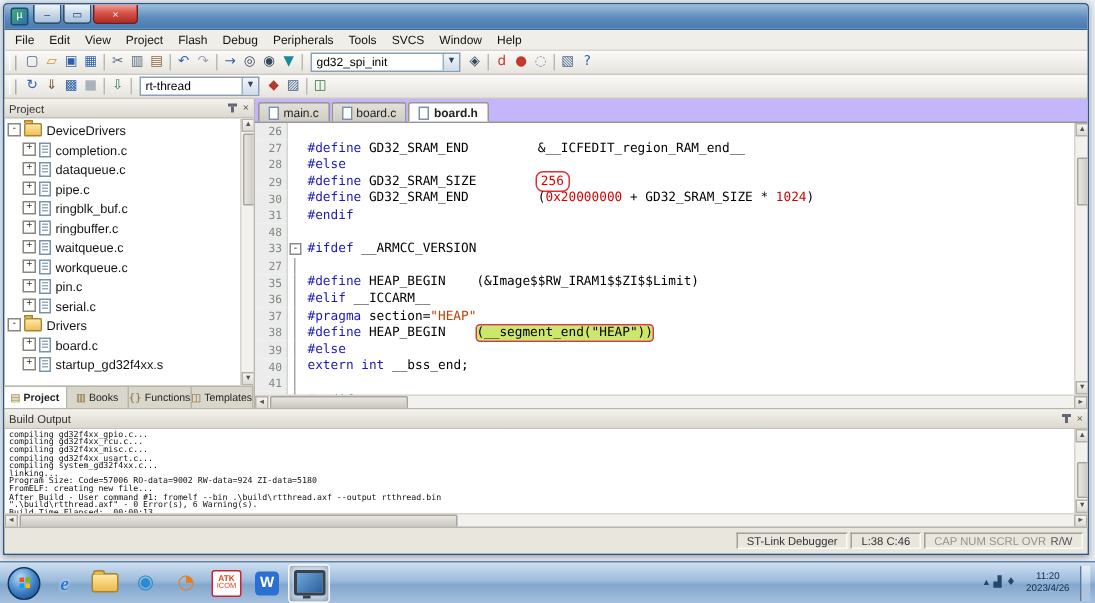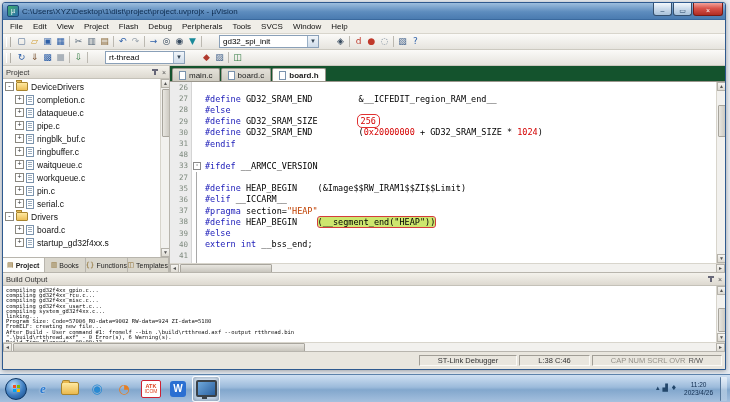--- a/index.html
+++ b/index.html
@@ -12,21 +12,21 @@
   .winbtns{display:flex;gap:1px;margin-top:-4px}
   .wbtn{height:13px;width:19px;border:1px solid #35506e;border-top:none;border-radius:0 0 3px 3px;display:flex;align-items:flex-end;justify-content:center;font-size:7px;line-height:9px;color:#1a3a5c;background:linear-gradient(#f4f8fc,#cddcec 45%,#a9c2da);box-sizing:border-box}
   .wbtn.close{width:30px;background:linear-gradient(#f2a39b,#d9534a 45%,#b02d24);color:#fff;border-color:#7a1a12}
   
   .menubar{flex:0 0 13px;display:flex;align-items:center;background:#f0eee8;border-bottom:1px solid #d8d5cc;padding-left:2px}
   .menu-item{font-size:8px;padding:0 5px;color:#111;white-space:nowrap}
   .toolbar{flex:0 0 15px;display:flex;align-items:center;background:linear-gradient(#fbfaf8,#e6e4de);border-bottom:1px solid #ccc9c0;padding:0 2px}
   .grip{width:3px;height:10px;border-left:1px solid #fff;border-right:1px solid #b0ada5;margin:0 4px 0 1px}
   .tbsep{width:1px;height:11px;background:#bcb9b1;margin:0 2px}
   .tbi{width:13px;height:13px;font-size:9px;line-height:13px;text-align:center;font-family:"DejaVu Sans",sans-serif;flex:0 0 auto}
-  .combo{display:flex;align-items:center;height:13px;background:#fff;border:1px solid #8aa0b8;margin:0 15px;font-size:8px;box-sizing:border-box}
+  .combo{display:flex;align-items:center;height:13px;background:#fff;border:1px solid #8aa0b8;margin:0 3px;font-size:8px;box-sizing:border-box}
   .combo .cval{padding:0 3px;flex:1;white-space:nowrap;overflow:hidden}
   .combo .carrow{width:10px;height:11px;background:linear-gradient(#f2f6fa,#cfdcea);border-left:1px solid #9ab0c6;font-size:6px;line-height:11px;text-align:center;color:#345;flex:0 0 auto}
   .fn-combo{width:100px}.tg-combo{width:80px}
   
   .main{flex:1;display:flex;min-height:0}
   .leftpanel{flex:0 0 166px;width:166px;display:flex;flex-direction:column;background:#fff;border-right:1px solid #b8b5ad;min-height:0}
   .panelhdr{flex:0 0 12px;display:flex;align-items:center;background:linear-gradient(#f4f2ec,#ddd9d0);border-bottom:1px solid #c4c1b8;font-size:7.5px;color:#333;padding:0 3px}
   .phtitle{flex:1;white-space:nowrap;overflow:hidden}
   .pinico{width:6px;height:7px;position:relative;margin-left:3px}
   .pinico::before{content:"";position:absolute;top:0;left:0;width:6px;height:2px;background:#667}
@@ -40,21 +40,21 @@
   .ico-folder::before{content:"";position:absolute;top:-3px;left:-1px;width:4px;height:1px;background:#ecc05a;border:1px solid #a9852e;border-bottom:none}
   .ico-file{width:8px;height:10px;background:#fff;border:1px solid #7a93ad;position:relative;box-sizing:border-box}
   .ico-file::before{content:"";position:absolute;top:1px;left:1px;width:4px;height:1px;background:#9ab;box-shadow:0 2px 0 #9ab,0 4px 0 #9ab}
   .tlbl{overflow:hidden;text-overflow:ellipsis}
   .ptabs{flex:0 0 14px;display:flex;background:#d9d6cc;border-top:1px solid #b8b5ad;align-items:stretch}
   .ptab{flex:1;display:flex;align-items:center;justify-content:center;font-size:7px;color:#222;border-right:1px solid #b8b5ad;gap:2px;white-space:nowrap;overflow:hidden;padding:0 1px}
   .ptab.active{background:#fdfdfb;font-weight:bold}
   .ptico{font-size:7px;font-family:"DejaVu Sans",sans-serif;color:#8a6a2a}
   
   .editor{flex:1;display:flex;flex-direction:column;min-width:0;background:#fff}
-  .tabbar{flex:0 0 14px;background:#14532d;display:flex;align-items:flex-end;padding:1px 2px 0;gap:1px;border-bottom:1px solid #9a968c}
+  .tabbar{flex:0 0 14px;background:#c4b5fd;display:flex;align-items:flex-end;padding:1px 2px 0;gap:1px;border-bottom:1px solid #9a968c}
   .etab{height:13px;display:flex;align-items:center;padding:0 6px;background:linear-gradient(#e3e0d8,#cfccc2);border:1px solid #9a968c;border-bottom:none;border-radius:2px 2px 0 0;font-size:8px;color:#222;box-sizing:border-box}
   .etab.active{background:#fdfdfb;font-weight:bold}
   .eticon{width:7px;height:9px;background:#fff;border:1px solid #7a93ad;margin-right:3px;box-sizing:border-box}
   .codewrap{flex:1;display:flex;min-height:0;position:relative}
   .code{flex:1;overflow:hidden;font-family:"DejaVu Sans Mono",monospace;font-size:8.5px}
   .cl{height:11.2px;display:flex;align-items:center;white-space:pre}
   .ln{flex:0 0 22px;height:100%;display:flex;align-items:center;justify-content:flex-end;padding-right:3px;color:#7e8a7e;background:#ececec;border-right:1px solid #d4d4d4;font-size:7.5px;box-sizing:border-box}
   .fold{flex:0 0 9px;height:100%;position:relative}
   .f-start::after{content:"-";position:absolute;left:1px;top:2px;width:6px;height:6px;border:1px solid #8a8a8a;background:#fff;font-size:7px;line-height:5px;text-align:center;color:#333}
   .f-mid::after{content:"";position:absolute;left:4px;top:0;bottom:0;width:1px;background:#a8a8a8}
@@ -71,21 +71,21 @@
   .sb-th{height:7px;margin:0 1px;background:linear-gradient(#e8e6e0,#c9c6be);border:1px solid #a8a59d;border-radius:1px}
   .tree-vscroll{position:absolute;right:0;top:0;bottom:0}
   .ed-hscroll{flex:0 0 9px}
   
   .buildpanel{flex:0 0 78px;display:flex;flex-direction:column;border-top:1px solid #b8b5ad;background:#fff;min-height:0}
   .buildbody{flex:1;display:flex;min-height:0}
   .buildtext{flex:1;font-family:"DejaVu Sans Mono",monospace;font-size:5.5px;line-height:5.2px;padding:2px 0 0 3px;color:#111;overflow:hidden}
   .bl{white-space:pre}
   
   .statusbar{flex:0 0 15px;background:#e9e6de;border-top:1px solid #b8b5ae;display:flex;align-items:center;padding:1px 3px;gap:2px;font-size:7.5px;color:#333}
-  .sseg{height:11px;display:flex;align-items:center;padding:0 18px;border:1px solid;border-color:#a19e96 #fbfaf6 #fbfaf6 #a19e96;box-sizing:border-box;white-space:nowrap}
+  .sseg{height:11px;display:flex;align-items:center;padding:0 6px;border:1px solid;border-color:#a19e96 #fbfaf6 #fbfaf6 #a19e96;box-sizing:border-box;white-space:nowrap}
   .sfill{flex:1;border:none}
   .flags{color:#95928a}.rw{color:#555;margin-left:3px}
   
   .taskbar{position:absolute;left:0;bottom:0;width:730px;height:28px;background:linear-gradient(#cfe0f2,#9cbbdb 45%,#82a7cd 55%,#a5c0de);border-top:1px solid #5c82aa;display:flex;align-items:center;padding:0 3px;box-sizing:border-box}
   .tapp{width:26px;height:24px;display:flex;align-items:center;justify-content:center;border-radius:3px;margin-right:1px;flex:0 0 auto}
   .tapp.pressed{background:rgba(255,255,255,.42);border:1px solid rgba(255,255,255,.8);box-shadow:inset 0 0 4px rgba(25,55,90,.55)}
   .orbc{width:22px;height:22px;border-radius:50%;background:radial-gradient(circle at 38% 30%,#b8dcf8,#3c7cc0 55%,#15457e);border:1px solid #0d3563;display:flex;align-items:center;justify-content:center;box-sizing:border-box}
   .winflag{width:3px;height:3px;background:#f25022;box-shadow:4px 0 0 #7fba00,0 4px 0 #00a4ef,4px 4px 0 #ffb900;transform:translate(-2px,-2px)}
   .tappg{font-size:13px;line-height:1;font-family:"DejaVu Sans",sans-serif}
   .ie-g{font-family:"Liberation Serif",serif;font-style:italic;font-weight:bold;text-shadow:0 0 2px #e8f3fd}
@@ -101,21 +101,20 @@
   .tray-ico{font-size:7px;color:#23476b;font-family:"DejaVu Sans",sans-serif;line-height:1}
   .clock{text-align:center;font-size:6.5px;line-height:7.5px;color:#102c4e;margin:0 4px;white-space:nowrap}
   .showdesk{width:6px;height:24px;border-left:1px solid #55769a;background:linear-gradient(rgba(255,255,255,.55),rgba(255,255,255,.15));border-radius:1px}
 </style>
 </head>
 <body>
 
 <div class="window">
   <div class="titlebar">
     <span class="app-icon">µ</span>
-    <span class="title">C:\Users\XYZ\Desktop\1\dist\project\project.uvprojx - µVision</span>
     <span class="winbtns" id="winbtns">
         <span class="wbtn">–</span>
         <span class="wbtn">▭</span>
         <span class="wbtn close">×</span>
       </span>
   </div>
   <div class="menubar" id="menubar">
       <span class="menu-item">File</span>
       <span class="menu-item">Edit</span>
       <span class="menu-item">View</span>

